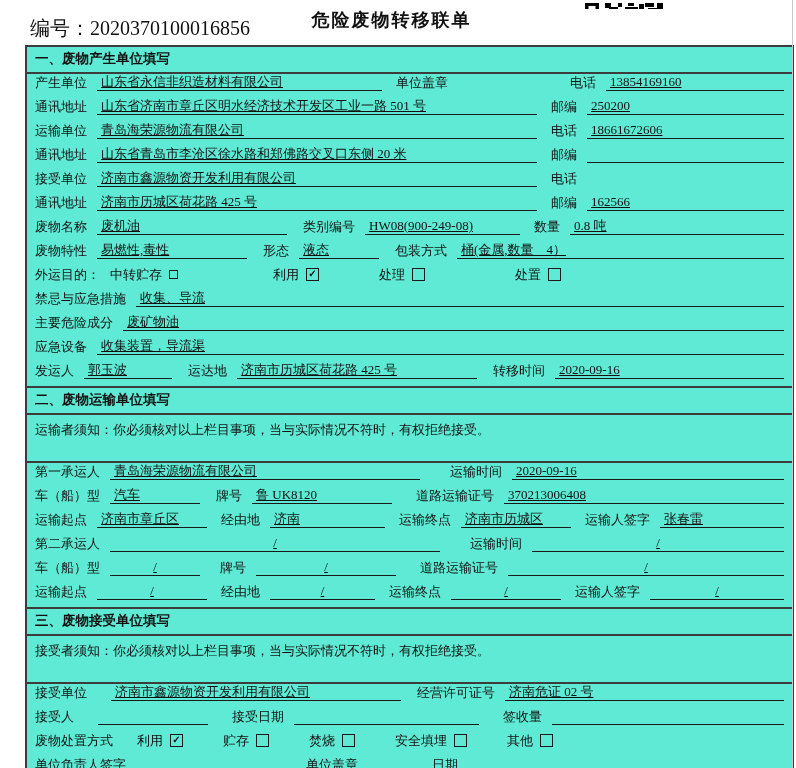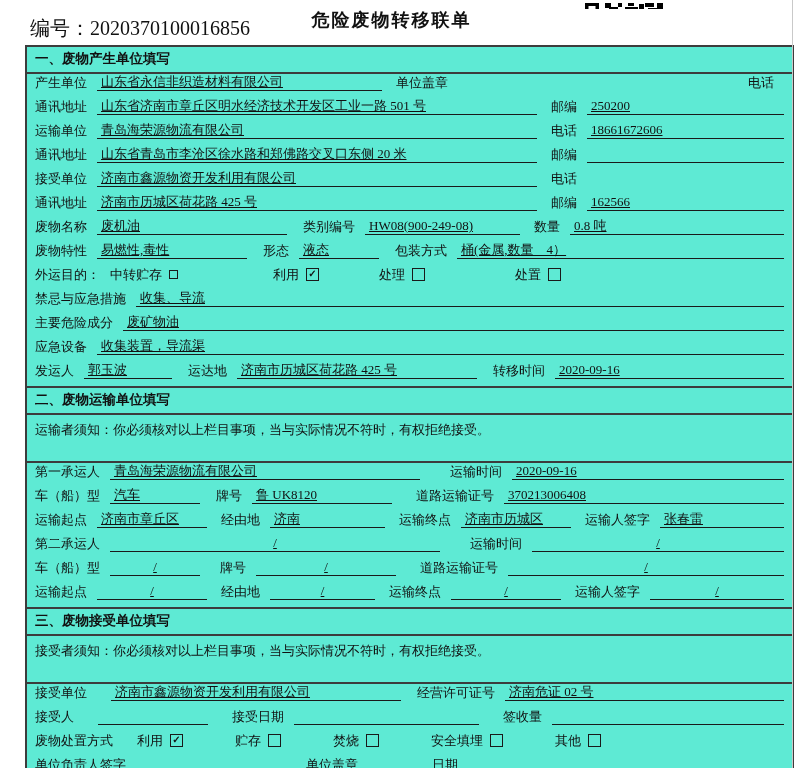--- a/index.html
+++ b/index.html
@@ -27,21 +27,21 @@
   .sp{flex:1 1 auto;}
   .opt{display:flex;align-items:center;white-space:nowrap;line-height:17px;}
   .cb{display:inline-block;width:13px;height:13px;border:1.5px solid #1a1a1a;box-sizing:border-box;
       margin-left:7px;text-align:center;line-height:10px;font-size:10px;font-weight:bold;}
   .cb.sm{width:9px;height:9px;border-width:1px;margin-left:7px;}
   .w80{width:80px}.w88{width:88px}.w90{width:90px}.w105{width:105px}.w110{width:110px}
   .w115{width:115px}.w140{width:140px}.w150{width:150px}.w155{width:155px}.w178{width:178px}
   .w185{width:185px}.w190{width:190px}.w240{width:240px}.w285{width:285px}.w290{width:290px}
   .w310{width:310px}.w330{width:330px}.w440{width:440px}
   .ml14{margin-left:14px}.ml16{margin-left:16px}.ml20{margin-left:20px}.ml24{margin-left:24px}
-  .ml30{margin-left:30px}.ml40{margin-left:52px}.ml60{margin-left:60px}
+  .ml30{margin-left:30px}.ml40{margin-left:40px}.ml60{margin-left:60px}
   .ml90{margin-left:90px}.ml95{margin-left:95px}.ml110{margin-left:64px}
   .footer{width:733px;padding:5px 0 0 5px;font-size:13.5px;white-space:nowrap;}
 </style>
 </head>
 <body>
 
 <div class="page">
   <div class="page-edge"></div>
 
   <div class="qr">
@@ -70,20 +70,21 @@
   <div class="formbox">
 
     <div class="sec-title">一、废物产生单位填写</div>
 
     <div class="frow">
       <span class="lbl">产生单位</span>
       <span class="uv w285">山东省永信非织造材料有限公司</span>
       <span class="lbl ml14">单位盖章</span>
       <span class="sp"></span>
       <span class="lbl">电话</span>
+      <span class="uv w178">13854169160</span>
     </div>
 
     <div class="frow">
       <span class="lbl">通讯地址</span>
       <span class="uv w440">山东省济南市章丘区明水经济技术开发区工业一路 501 号</span>
       <span class="lbl ml14">邮编</span>
       <span class="uv fill">250200</span>
     </div>
 
     <div class="frow">

